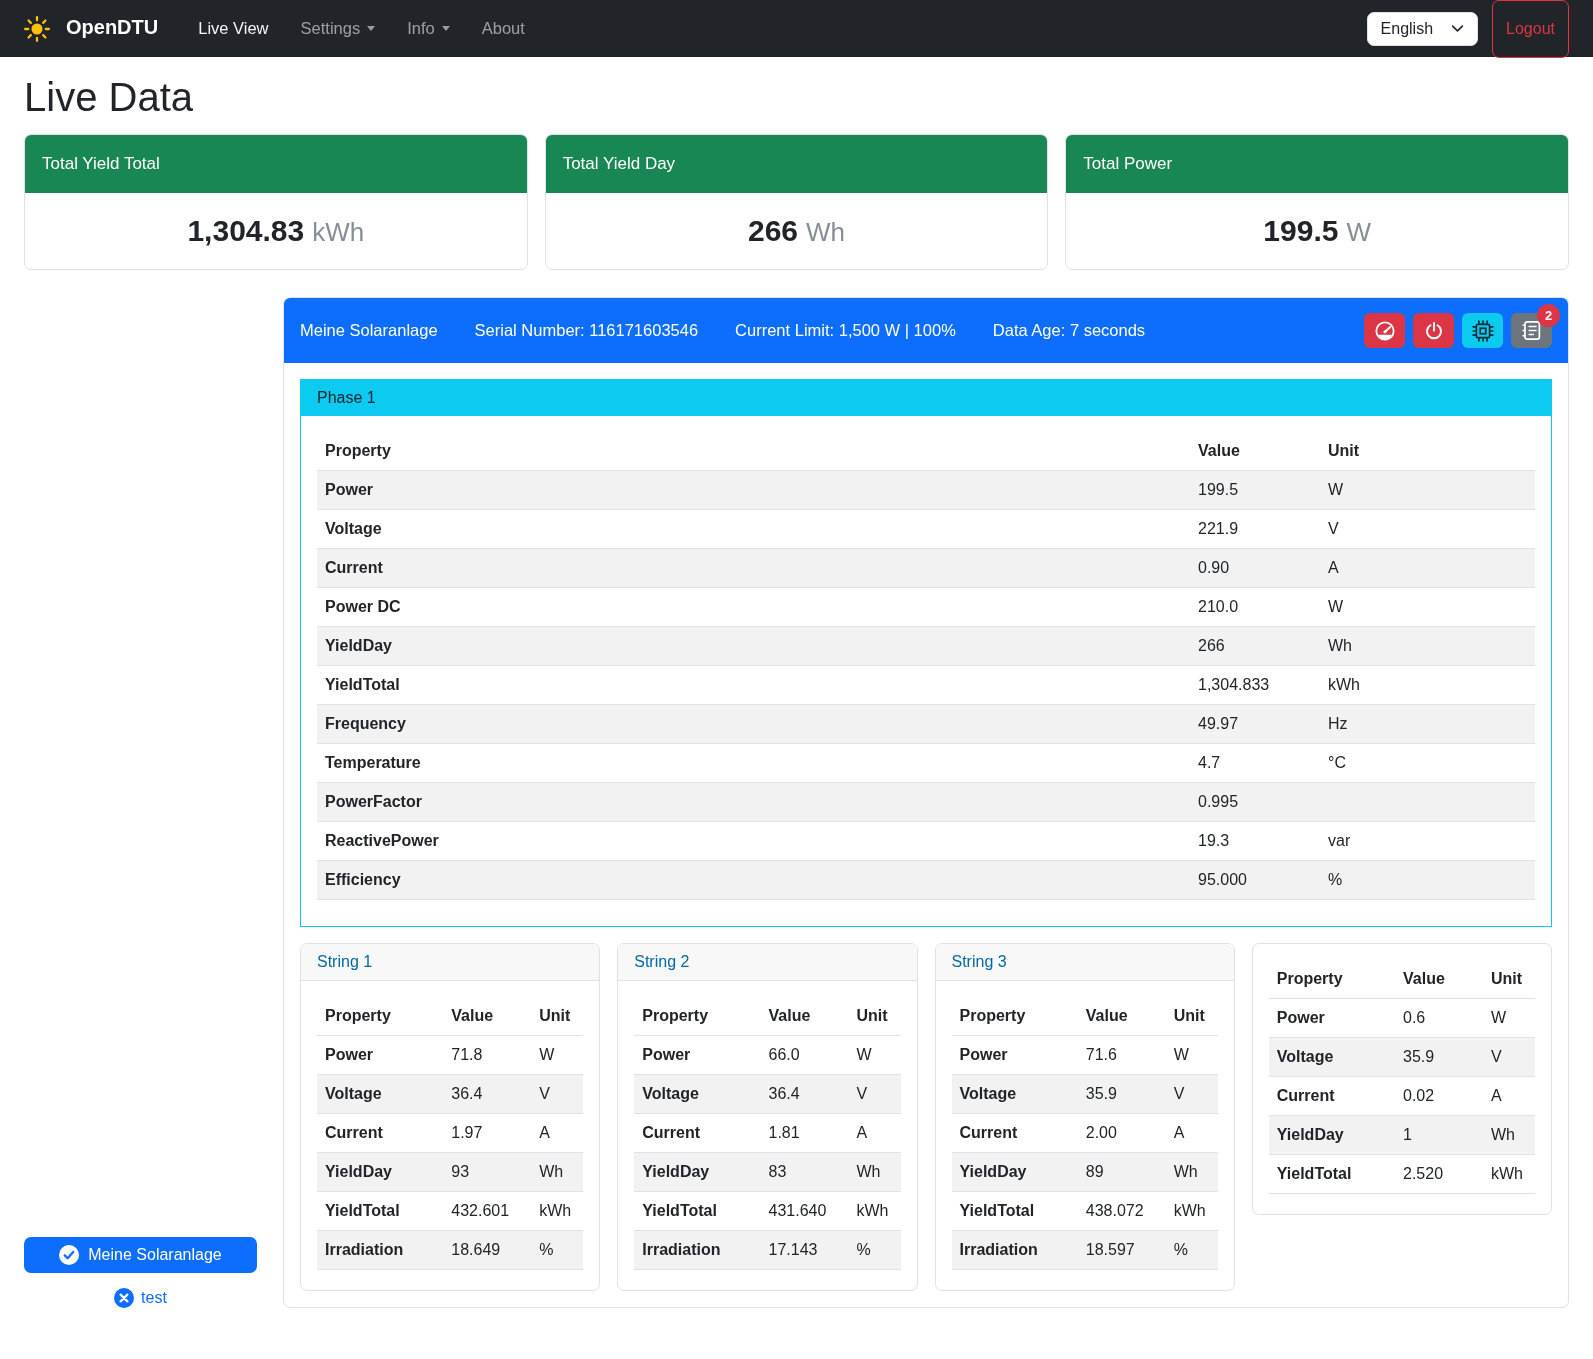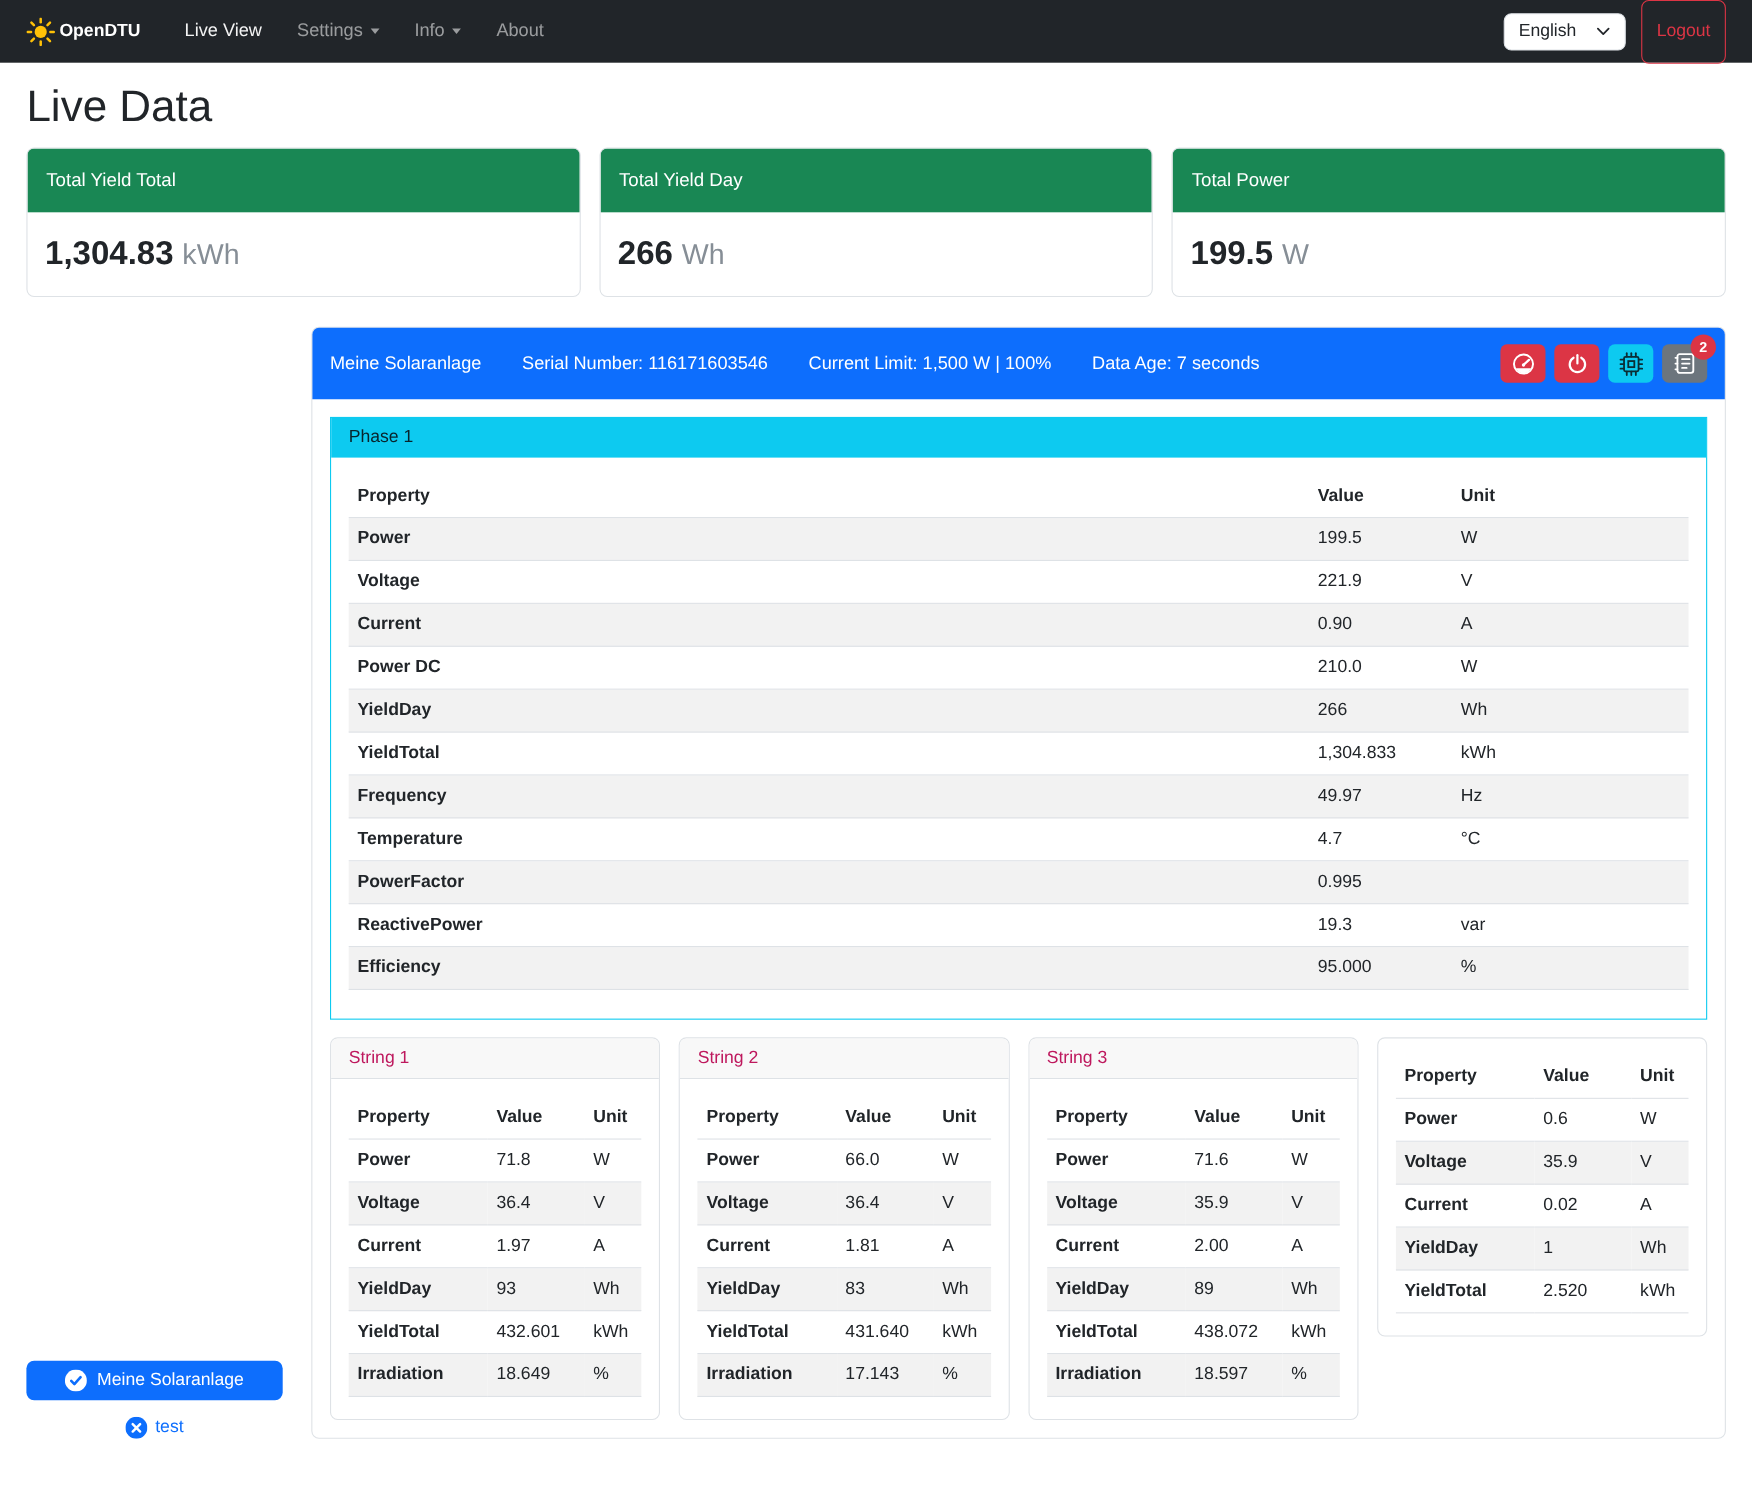--- a/index.html
+++ b/index.html
@@ -1,37 +1,37 @@
 <!DOCTYPE html>
 <html><head>
 <meta charset="utf-8">
 <style>
   * { margin: 0; padding: 0; box-sizing: border-box; }
   html,body { background:#fff; font-family:"Liberation Sans", sans-serif; color:#212529; }
   body { width:1593px; }
 
   
   .navbar { height:57px; background:#212529; display:flex; align-items:center; padding:0 24px; }
-  .brand { display:flex; align-items:center; gap:4px; color:#fff; font-size:16px; font-weight:bold; margin-right:28px; cursor:pointer; }
+  .brand { display:flex; gap:16px; color:#fff; font-size:20px; font-weight:bold; margin-right:28px; cursor:pointer; }
   .nav-links { display:flex; align-items:center; gap:8px; }
   .nav-link { font-size:16.5px; color:rgba(255,255,255,.55); padding:8px 12px; cursor:pointer; display:flex; align-items:center; }
   .nav-link.active { color:rgba(255,255,255,.95);justify-content:flex-end; }
   .caret { display:inline-block; width:0; height:0; border-left:4.5px solid transparent; border-right:4.5px solid transparent; border-top:5px solid currentColor; margin-left:7px; }
   .nav-spacer { flex:1; }
   .lang-select { background:#fff; color:#212529; border:1px solid #dee2e6; border-radius:7px; padding:7px 13px; font-size:16px; display:flex; align-items:center; gap:18px; cursor:pointer; margin-right:14px; }
   .logout-btn { background:transparent; border:1px solid #dc3545; color:#dc3545; border-radius:7px; padding:19px 13px; font-size:16px; cursor:pointer; font-family:inherit; }
 
   .container { padding:0 24px; }
   h1.page-title { font-size:40px; font-weight:normal; margin:18px 0 14px 0; color:#212529; }
 
   
   .summary-row { display:grid; grid-template-columns:repeat(3,1fr); gap:17px; }
   .summary-card { border:1px solid #dee2e6; border-radius:7px; background:#fff; overflow:hidden; }
   .summary-card .head { background:#198754; color:#fff; font-size:17px; padding:19px 17px; }
-  .summary-card .body { padding:21px 16px; }
+  .summary-card .body { padding:21px 16px; text-align:center; }
   .summary-card .val { font-size:30px; font-weight:bold; color:#212529; }
   .summary-card .unit { font-size:26px; color:#868e96; margin-left:8px; }
 
   
   .content-row { display:flex; gap:26px; margin-top:27px; align-items:flex-end; padding-bottom:28px; }
   .sidebar { width:233px; flex:0 0 233px; }
   .inv-select-btn { width:100%; background:#0d6efd; border:none; color:#fff; border-radius:7px; padding:8px 10px; font-size:16px; font-family:inherit; display:flex; align-items:center; justify-content:center; gap:9px; cursor:pointer; }
   .inv-alt { margin-top:15px; display:flex; align-items:center; justify-content:center; gap:7px; color:#0d6efd; font-size:16px; cursor:pointer; }
 
   
@@ -59,21 +59,21 @@
   th.col-val, td.col-val { text-align:right; }
   th.col-unit, td.col-unit { text-align:left; padding-left:16px; }
 
   .phase-table th.col-val, .phase-table td.col-val { width:130px; }
   .phase-table th.col-unit, .phase-table td.col-unit { width:215px; }
   .phase-table tbody tr:nth-child(odd) { background:#f2f2f2; }
 
   
   .strings-row { display:grid; grid-template-columns:repeat(4,1fr); gap:17px; margin-top:16px; align-items:start; }
   .string-card { border:1px solid #dee2e6; border-radius:7px; background:#fff; }
-  .string-head { background:#f8f8f8; border-bottom:1px solid #dee2e6; border-radius:6px 6px 0 0; font-size:16px; padding:9px 16px; color:#be185d; }
+  .string-head { background:#f8f8f8; border-bottom:1px solid #dee2e6; border-radius:6px 6px 0 0; font-size:16px; padding:9px 16px; color:#0369a1; }
   .string-body { padding:16px 16px 20px 16px; }
   .string-table th.col-val, .string-table td.col-val { width:88px; }
   .string-table th.col-unit, .string-table td.col-unit { width:52px; }
   .string-table tbody tr:nth-child(even) { background:#f2f2f2; }
 
   svg { display:block; }
 </style>
 </head>
 <body>
 

